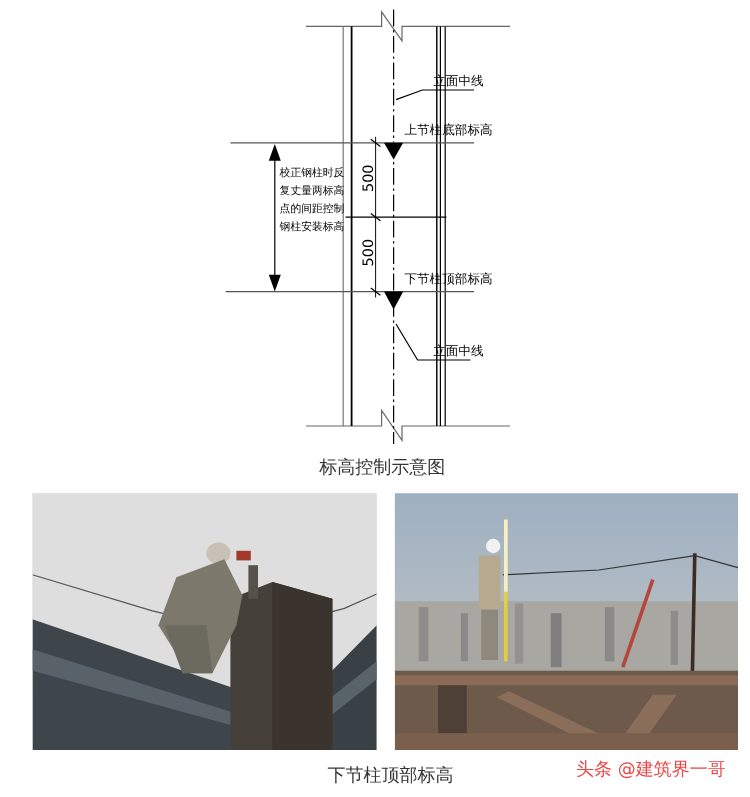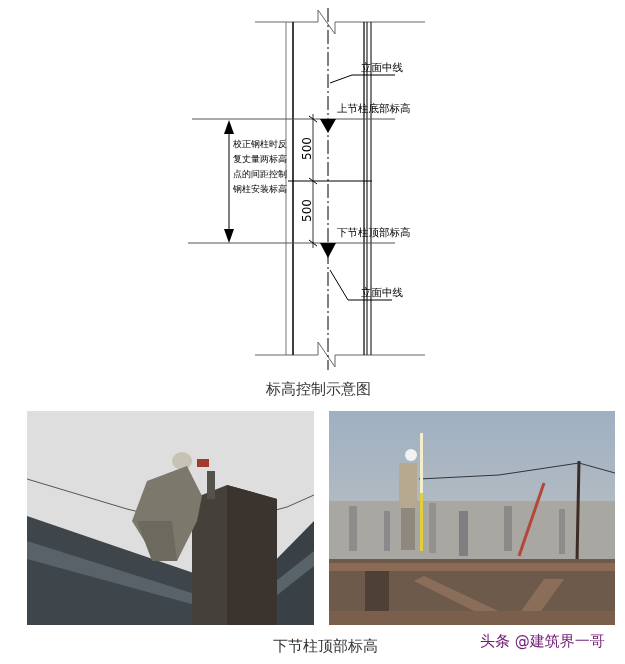--- a/index.html
+++ b/index.html
@@ -3,21 +3,21 @@
 <meta charset="utf-8">
 <style>
   html, body { margin: 0; padding: 0; background: #ffffff; }
   body { width: 625px; height: 664px; position: relative; overflow: hidden;
          font-family: "DejaVu Sans", sans-serif; }
   .diagram { position: absolute; left: 0; top: 0; width: 598px; height: 370px; }
   .diagram svg { position: absolute; left: 0; top: 0; }
   .cap { position: absolute; font-family: "DejaVu Serif", serif; color: #333; font-size: 15px; }
   .cap1 { left: 266px; top: 380px; }
   .cap2 { left: 273px; top: 637px; }
-  .watermark { position: absolute; left: 480px; top: 632px; font-size: 15px; color: #701a75;
+  .watermark { position: absolute; left: 480px; top: 632px; font-size: 15px; color: #ef4444;
                font-family: "DejaVu Sans", sans-serif; }
   .photo { position: absolute; overflow: hidden; }
   .photo1 { left: 27px; top: 411px; width: 287px; height: 214px; background: #dcdcdc; }
   .photo2 { left: 329px; top: 411px; width: 286px; height: 214px; background: #b8c2cc; }
   .photo svg { width: 100%; height: 100%; display: block; }
   .dtext { font-family: "DejaVu Sans", sans-serif; fill: #000; }
 </style>
 </head>
 <body>
 

